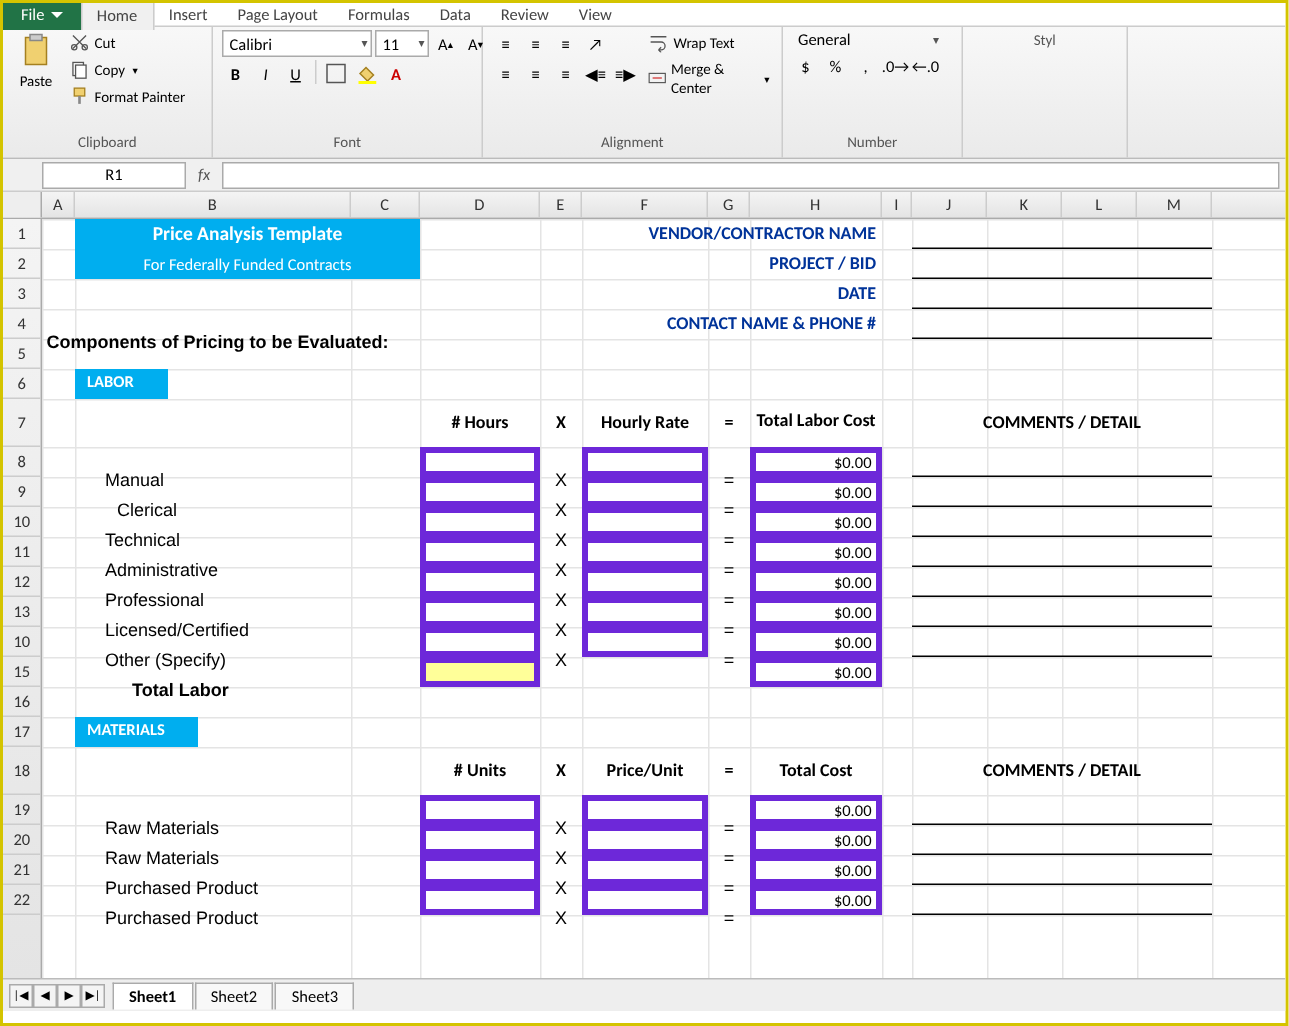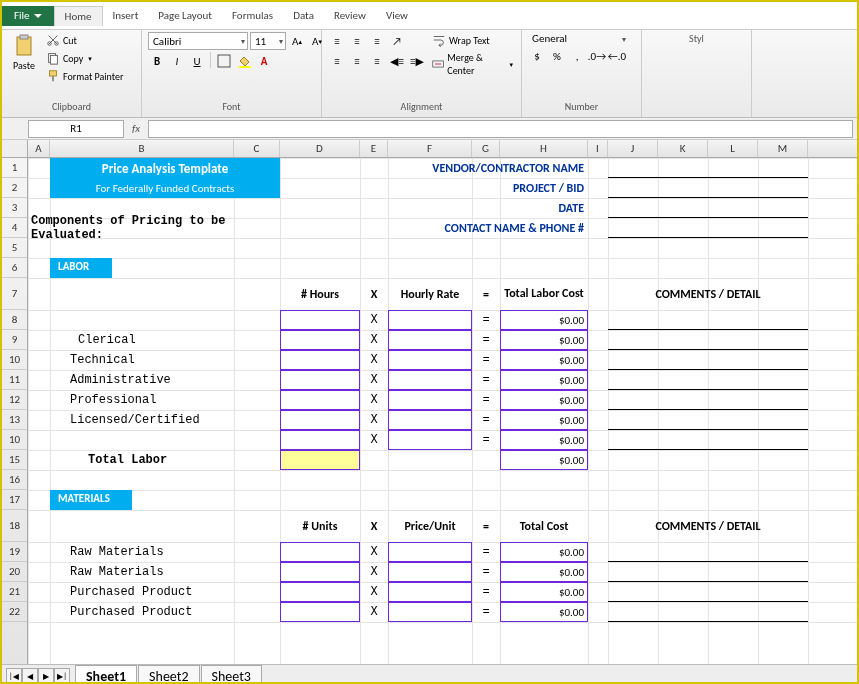--- a/index.html
+++ b/index.html
@@ -1,17 +1,17 @@
 <!DOCTYPE html>
 <html><head>
 <meta charset="utf-8">
 <style>
 * { margin: 0; padding: 0; box-sizing: border-box; }
 body { font-family: Calibri, sans-serif; font-size: 11px; background: #fff; overflow: hidden; width: 859px; height: 684px; border: 2px solid #d4c400; }
-.ribbon-tabs { height: 28px; background: #fff; display: flex; align-items: center; border-bottom: 1px solid #ccc; }
+.ribbon-tabs { height: 16px; background: #fff; display: flex; align-items: center; border-bottom: 1px solid #ccc; }
 .file-tab { background: #217346; color: #fff; padding: 3px 12px; font-size: 11px; height: 20px; display: flex; align-items: center; }
 .file-tab::after { content: ""; border-left: 4px solid transparent; border-right: 4px solid transparent; border-top: 4px solid #fff; margin-left: 4px; }
 .tab { padding: 3px 10px; font-size: 11px; color: #444; cursor: pointer; height: 20px; display: flex; align-items: center; }
 .tab.active { background: #f0f0f0; border: 1px solid #ccc; border-bottom: none; }
 .ribbon { height: 88px; background: linear-gradient(#f8f8f8, #eaeaea); display: flex; border-bottom: 1px solid #bbb; }
 .ribbon-group { border-right: 1px solid #ccc; padding: 2px 6px; display: flex; flex-direction: column; justify-content: space-between; }
 .ribbon-group-label { text-align: center; font-size: 10px; color: #555; padding-bottom: 2px; }
 .ribbon-content { flex: 1; display: flex; gap: 4px; align-items: flex-start; }
 .btn-lg { display: flex; flex-direction: column; align-items: center; padding: 2px 4px; gap: 2px; }
 .btn-lg .icon { width: 24px; height: 24px; }
@@ -33,31 +33,31 @@
 .col-headers { display: flex; height: 18px; background: linear-gradient(#f4f4f4,#e4e4e4); border-bottom: 1px solid #aaa; }
 .corner { width: 26px; border-right: 1px solid #aaa; background: #eee; }
 .ch { border-right: 1px solid #ccc; text-align: center; font-size: 11px; color: #333; display: flex; align-items: center; justify-content: center; }
 .grid-body { display: flex; height: 506px; }
 .row-headers { width: 26px; background: linear-gradient(#f4f4f4,#e4e4e4); border-right: 1px solid #aaa; }
 .rh { height: 20px; border-bottom: 1px solid #ccc; text-align: center; font-size: 11px; color: #333; display: flex; align-items: center; justify-content: center; }
 .rh.taller { height: 32px; }
 .cells { position: relative; flex: 1; background: #fff; }
 .gridline-v { position: absolute; top: 0; bottom: 0; width: 1px; background: #e4e4e4; }
 .gridline-h { position: absolute; left: 0; right: 0; height: 1px; background: #e4e4e4; }
-.cell { position: absolute; font-size: 12px; font-family: Liberation Mono, monospace; display: flex; align-items: center; padding: 0 3px; }
+.cell { position: absolute; font-size: 12px; font-family: Liberation Sans, sans-serif; display: flex; align-items: center; padding: 0 3px; margin-top: 12px; }
 .title-box { position: absolute; background: #00aeef; color: #fff; font-weight: bold; display: flex; align-items: center; justify-content: center; text-align: center; }
 .section-label { position: absolute; background: #00aeef; color: #fff; font-weight: bold; padding: 2px 8px; }
 .blue-bold { position: absolute; color: #003399; font-weight: bold; font-size: 12px; text-align: right; }
 .hdr { position: absolute; font-weight: bold; font-size: 12px; text-align: center; }
-.bcell { position: absolute; border: 1px solid #6d28d9; background: #fff; }
+.bcell { position: absolute; border: 4px solid #6d28d9; background: #fff; }
 .underline { position: absolute; border-bottom: 1px solid #000; }
 .tabs-bottom { height: 22px; background: #eee; border-top: 1px solid #bbb; display: flex; align-items: center; }
 .nav-btns { display: flex; gap: 0; padding: 0 4px; }
 .nav-btn { width: 16px; height: 16px; border: 1px solid #aaa; background: #f4f4f4; font-size: 8px; display: flex; align-items: center; justify-content: center; }
-.sheet-tab { padding: 2px 10px; font-size: 14px; border: 1px solid #aaa; background: #f8f8f8; border-bottom: none; margin-left: 1px; text-align: center; }
+.sheet-tab { padding: 2px 10px; font-size: 11px; border: 1px solid #aaa; background: #f8f8f8; border-bottom: none; margin-left: 1px; text-align: center; }
 .sheet-tab.active { background: #fff; font-weight: bold; }
 </style>
 </head>
 <body>
 
 <div class="ribbon-tabs">
   <div class="file-tab">File</div>
   <div class="tab active">Home</div>
   <div class="tab">Insert</div>
   <div class="tab">Page Layout</div>
@@ -299,20 +299,21 @@
         <div class="blue-bold" style="left: 360px; top: 60px; width: 200px; height: 20px; display: flex; align-items: center; justify-content: flex-end; padding-right: 4px;">CONTACT NAME &amp; PHONE #</div>
         <div class="underline" style="left: 580px; top: 60px; width: 200px; height: 20px;"></div>
         <div class="cell" style="left: 0px; top: 60px; width: 252px; height: 20px; font-weight: bold;">Components of Pricing to be Evaluated:</div>
         <div class="section-label" style="left: 22px; top: 100px; width: 62px; height: 20px;">LABOR</div>
         <div class="hdr" style="left: 252px; top: 120px; width: 80px; height: 32px; display: flex; align-items: center; justify-content: center;"># Hours</div>
         <div class="hdr" style="left: 332px; top: 120px; width: 28px; height: 32px; display: flex; align-items: center; justify-content: center;">X</div>
         <div class="hdr" style="left: 360px; top: 120px; width: 84px; height: 32px; display: flex; align-items: center; justify-content: center;">Hourly Rate</div>
         <div class="hdr" style="left: 444px; top: 120px; width: 28px; height: 32px; display: flex; align-items: center; justify-content: center;">=</div>
         <div class="hdr" style="left: 472px; top: 120px; width: 88px; height: 32px; display: flex; align-items: center; justify-content: center; line-height: 1.1;">Total Labor Cost</div>
         <div class="hdr" style="left: 580px; top: 120px; width: 200px; height: 32px; display: flex; align-items: center; justify-content: center;">COMMENTS / DETAIL</div>
+        <div class="cell" style="left: 22px; top: 152px; width: 184px; height: 20px; padding-left: 20px;">Manual</div>
         <div class="bcell" style="left: 252px; top: 152px; width: 80px; height: 20px;"></div>
         <div class="cell" style="left: 332px; top: 152px; width: 28px; height: 20px; justify-content: center;">X</div>
         <div class="bcell" style="left: 360px; top: 152px; width: 84px; height: 20px;"></div>
         <div class="cell" style="left: 444px; top: 152px; width: 28px; height: 20px; justify-content: center;">=</div>
         <div class="bcell" style="left: 472px; top: 152px; width: 88px; height: 20px; display: flex; align-items: center; justify-content: flex-end; padding-right: 3px;">$0.00</div>
         <div class="underline" style="left: 580px; top: 152px; width: 200px; height: 20px;"></div>
         <div class="cell" style="left: 22px; top: 172px; width: 184px; height: 20px; padding-left: 28px;">Clerical</div>
         <div class="bcell" style="left: 252px; top: 172px; width: 80px; height: 20px;"></div>
         <div class="cell" style="left: 332px; top: 172px; width: 28px; height: 20px; justify-content: center;">X</div>
         <div class="bcell" style="left: 360px; top: 172px; width: 84px; height: 20px;"></div>
@@ -340,20 +341,21 @@
         <div class="cell" style="left: 444px; top: 232px; width: 28px; height: 20px; justify-content: center;">=</div>
         <div class="bcell" style="left: 472px; top: 232px; width: 88px; height: 20px; display: flex; align-items: center; justify-content: flex-end; padding-right: 3px;">$0.00</div>
         <div class="underline" style="left: 580px; top: 232px; width: 200px; height: 20px;"></div>
         <div class="cell" style="left: 22px; top: 252px; width: 184px; height: 20px; padding-left: 20px;">Licensed/Certified</div>
         <div class="bcell" style="left: 252px; top: 252px; width: 80px; height: 20px;"></div>
         <div class="cell" style="left: 332px; top: 252px; width: 28px; height: 20px; justify-content: center;">X</div>
         <div class="bcell" style="left: 360px; top: 252px; width: 84px; height: 20px;"></div>
         <div class="cell" style="left: 444px; top: 252px; width: 28px; height: 20px; justify-content: center;">=</div>
         <div class="bcell" style="left: 472px; top: 252px; width: 88px; height: 20px; display: flex; align-items: center; justify-content: flex-end; padding-right: 3px;">$0.00</div>
         <div class="underline" style="left: 580px; top: 252px; width: 200px; height: 20px;"></div>
+        <div class="cell" style="left: 22px; top: 272px; width: 184px; height: 20px; padding-left: 20px;">Other (Specify)</div>
         <div class="bcell" style="left: 252px; top: 272px; width: 80px; height: 20px;"></div>
         <div class="cell" style="left: 332px; top: 272px; width: 28px; height: 20px; justify-content: center;">X</div>
         <div class="bcell" style="left: 360px; top: 272px; width: 84px; height: 20px;"></div>
         <div class="cell" style="left: 444px; top: 272px; width: 28px; height: 20px; justify-content: center;">=</div>
         <div class="bcell" style="left: 472px; top: 272px; width: 88px; height: 20px; display: flex; align-items: center; justify-content: flex-end; padding-right: 3px;">$0.00</div>
         <div class="underline" style="left: 580px; top: 272px; width: 200px; height: 20px;"></div>
         <div class="cell" style="left: 22px; top: 292px; width: 184px; height: 20px; font-weight: bold; padding-left: 38px;">Total Labor</div>
         <div class="bcell" style="left: 252px; top: 292px; width: 80px; height: 20px; background: rgb(255, 255, 153);"></div>
         <div class="bcell" style="left: 472px; top: 292px; width: 88px; height: 20px; display: flex; align-items: center; justify-content: flex-end; padding-right: 3px;">$0.00</div>
         <div class="section-label" style="left: 22px; top: 332px; width: 82px; height: 20px;">MATERIALS</div>

